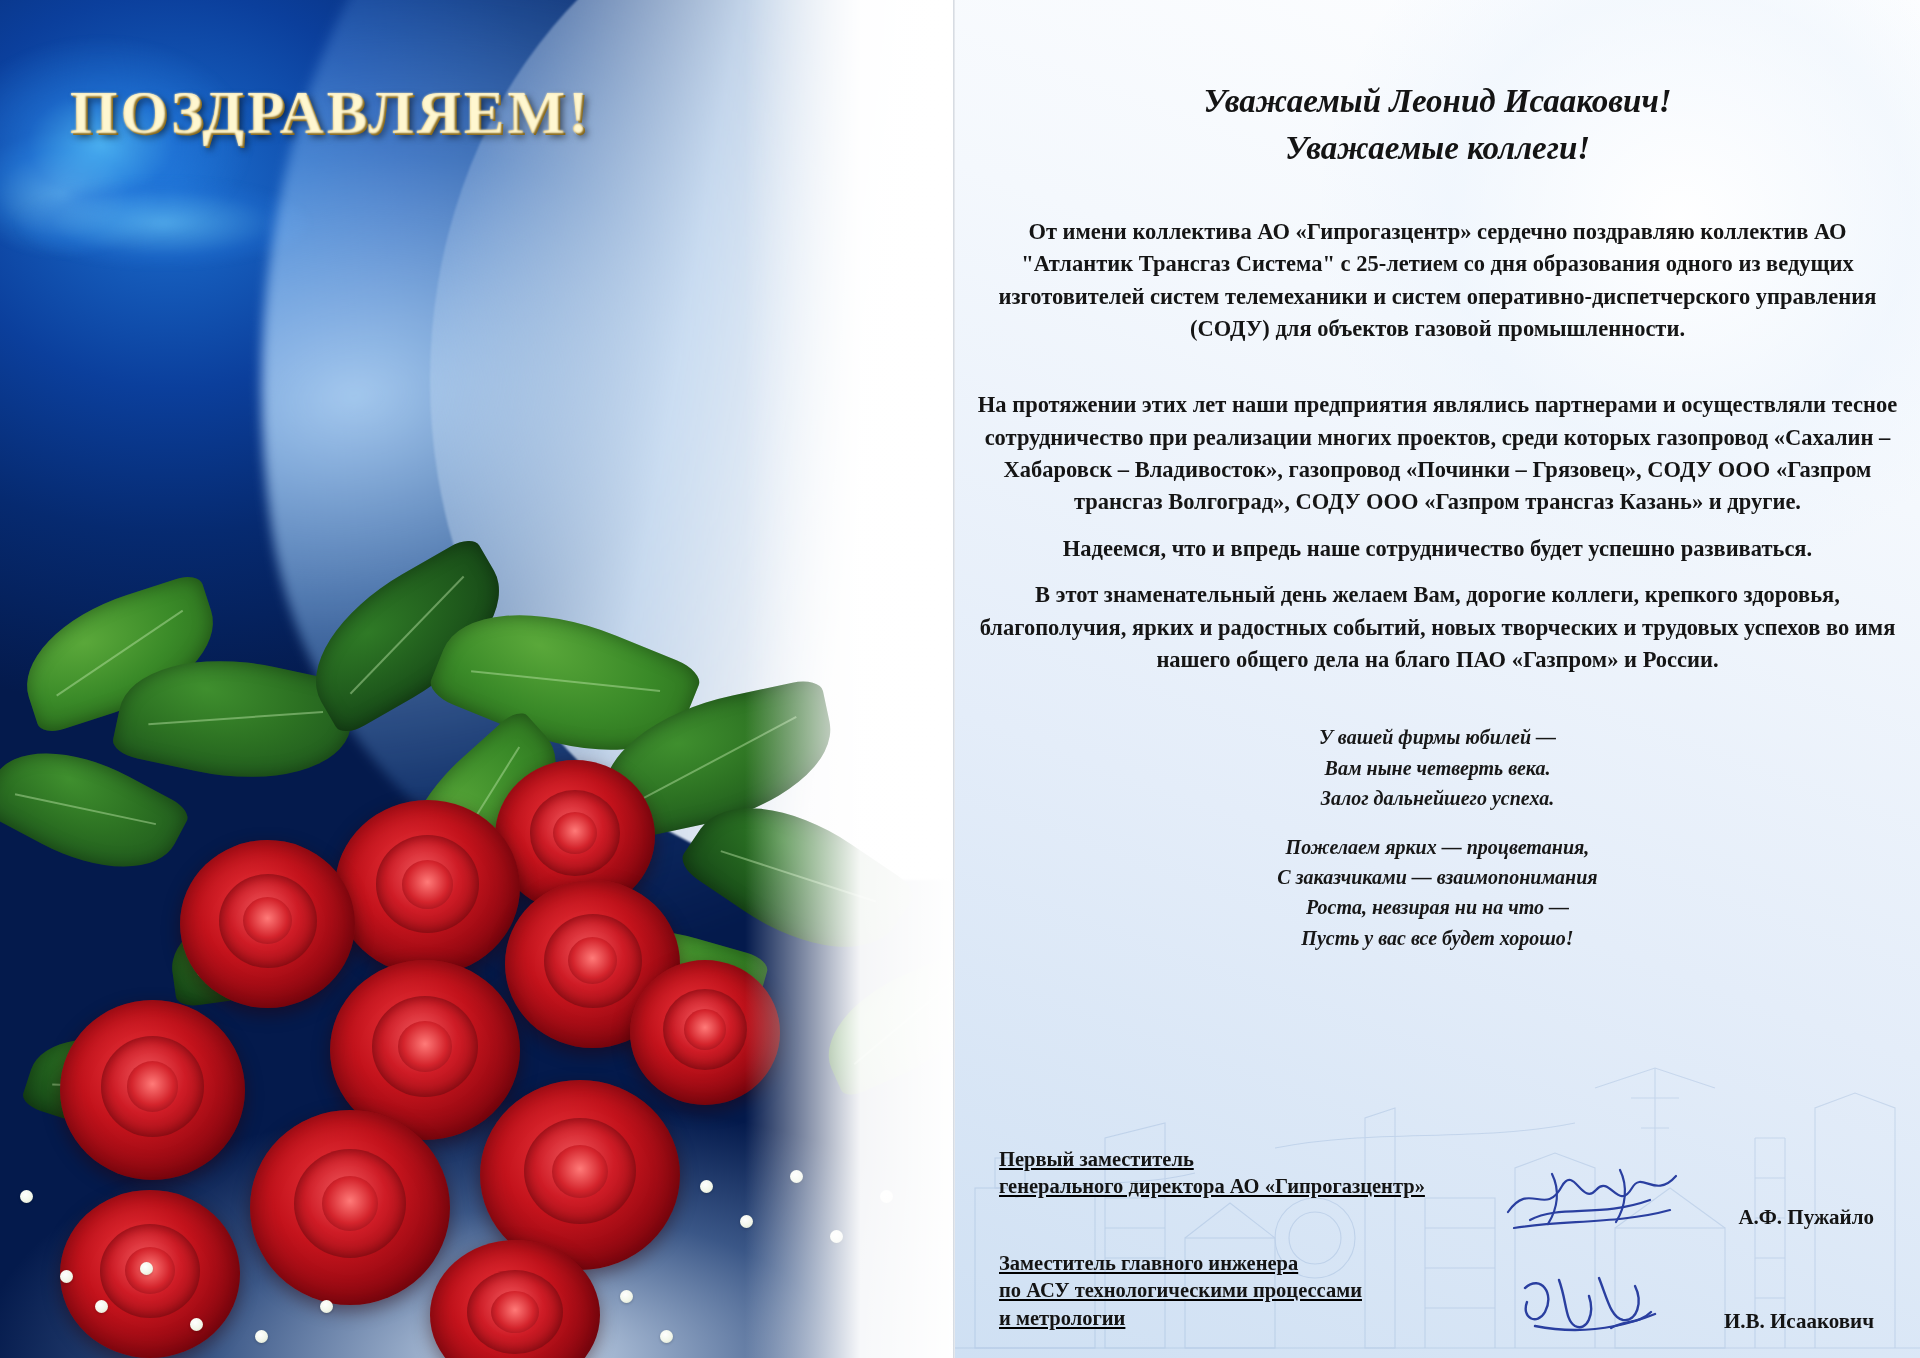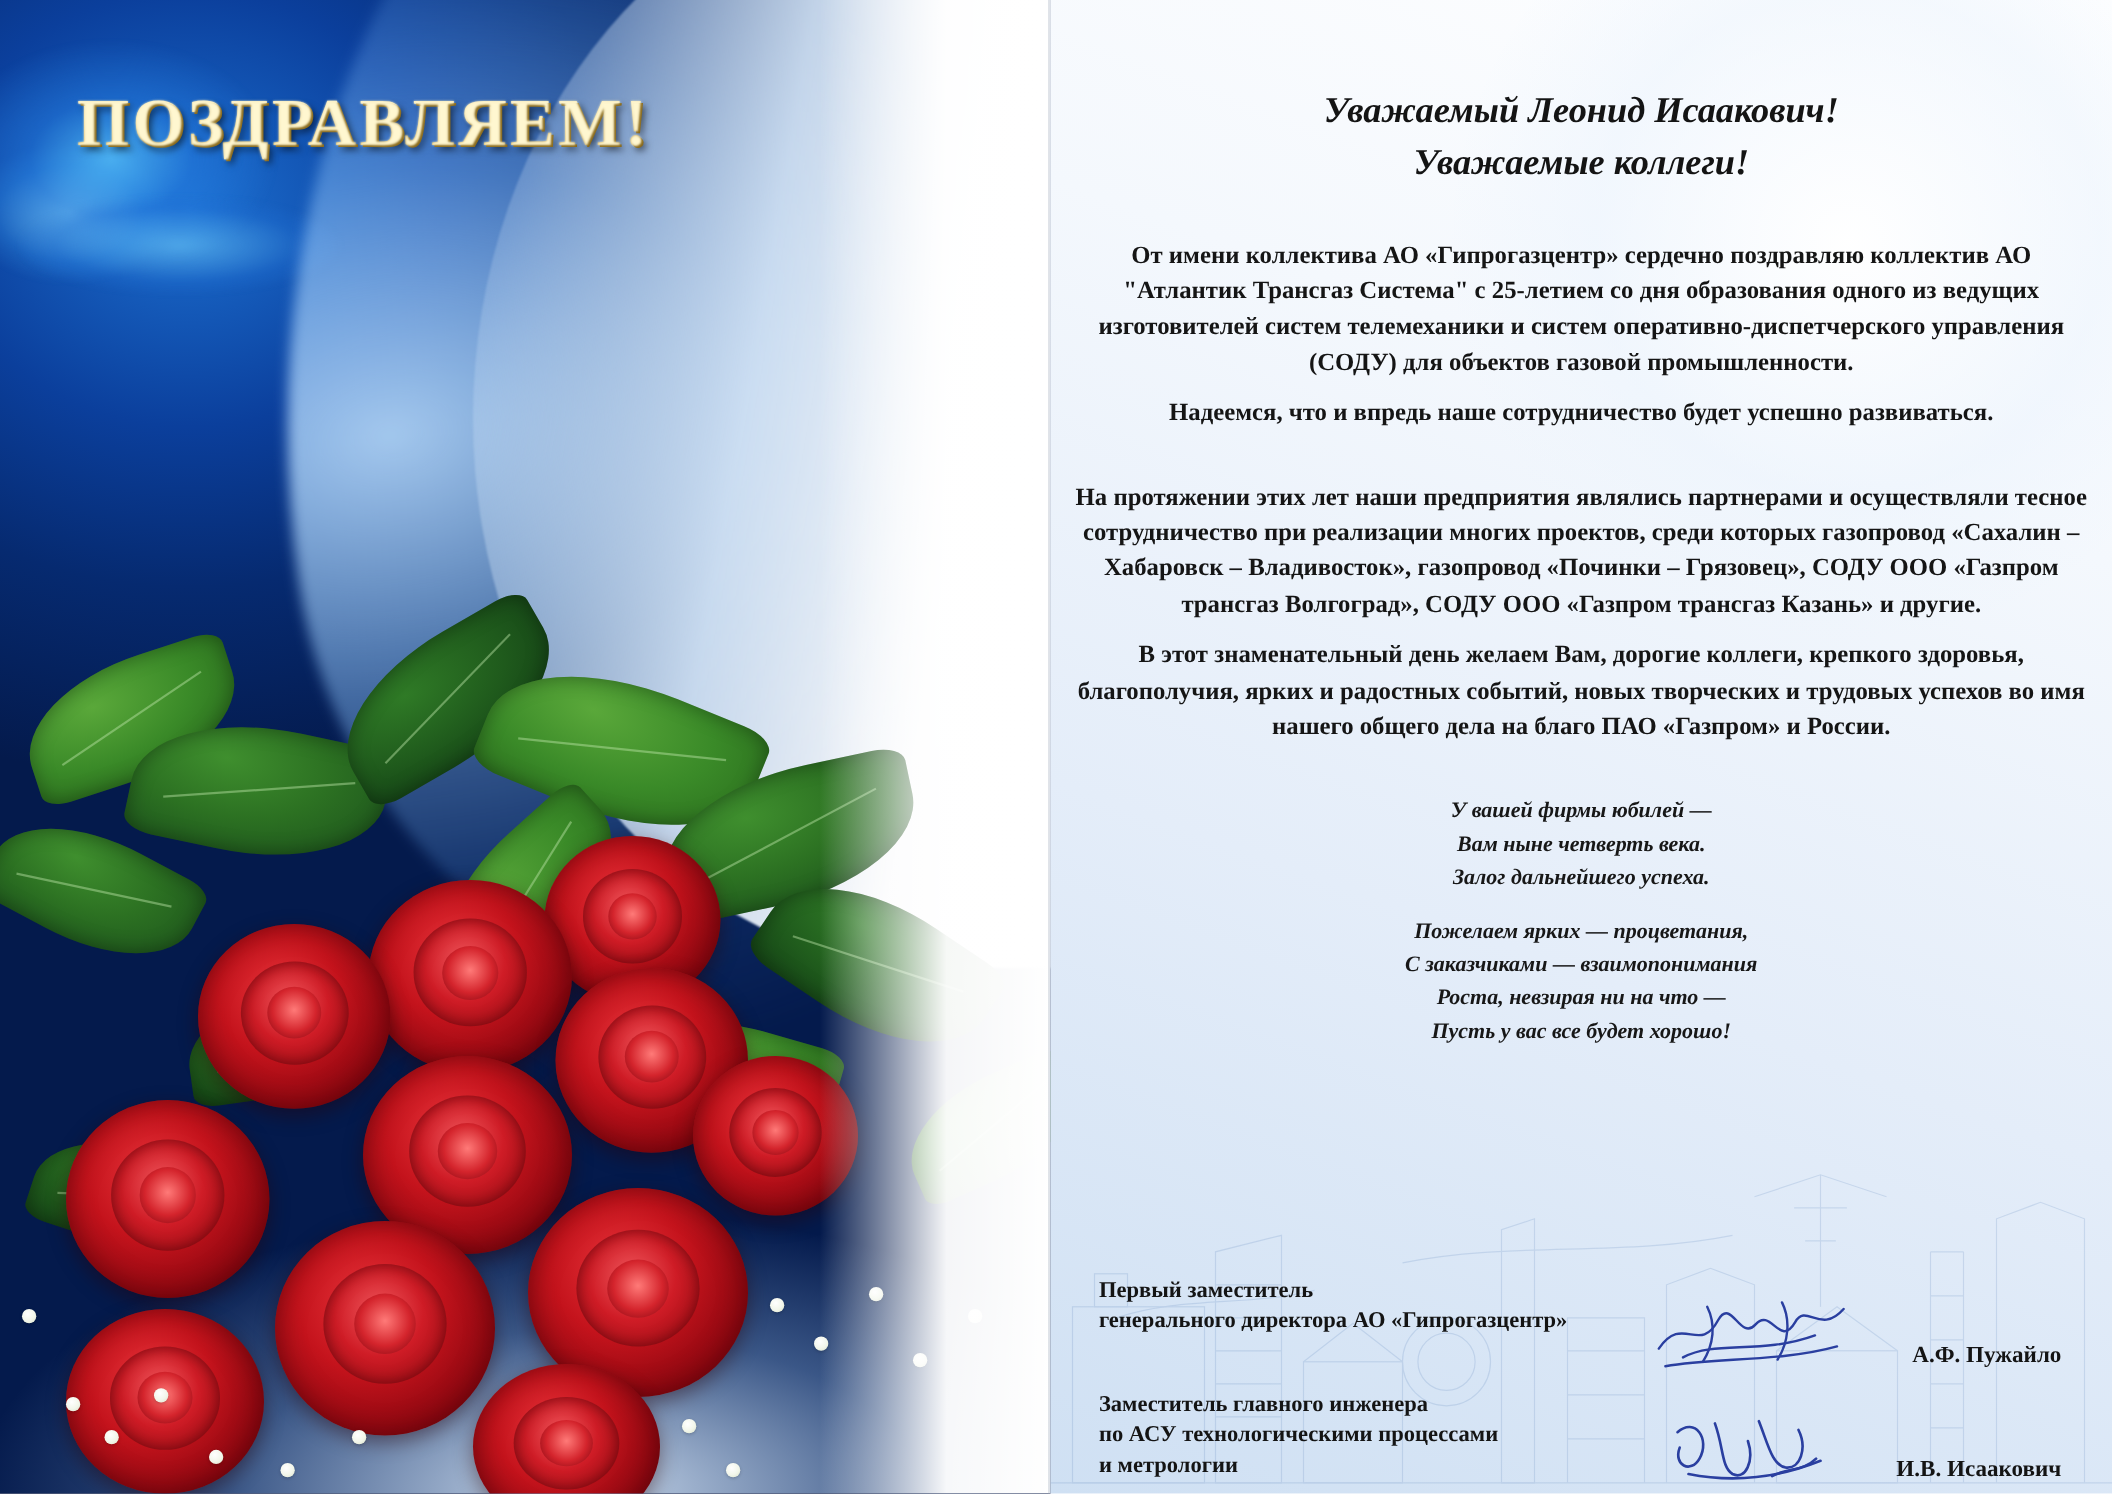--- a/index.html
+++ b/index.html
@@ -261,21 +261,22 @@
     line-height: 1.52;
     color: #171717;
   }
   .poem .stanza + .stanza { margin-top: 18px; }
 
   
   .sign-block {
     position: absolute;
     left: 44px;
     right: 40px;
-    bottom: 8px;
+    bottom: 22px;
+    text-decoration: underline;
   }
   .sign-row {
     position: relative;
     min-height: 86px;
   }
   .sign-text {
     font-family: "Liberation Serif", serif;
     font-weight: bold;
     font-size: 20.5px;
     line-height: 1.34;
@@ -388,22 +389,22 @@
     </svg>
 
     <div class="content">
 
       <div class="salutation">
         <div>Уважаемый Леонид Исаакович!</div>
         <div>Уважаемые коллеги!</div>
       </div>
 
       <div class="para">От имени коллектива АО «Гипрогазцентр» сердечно поздравляю коллектив АО "Атлантик Трансгаз Система" с 25-летием со дня образования одного из ведущих изготовителей систем телемеханики и систем оперативно-диспетчерского управления (СОДУ) для объектов газовой промышленности.</div>
+      <div class="para">На протяжении этих лет наши предприятия являлись партнерами и осуществляли тесное сотрудничество при реализации многих проектов, среди которых газопровод «Сахалин – Хабаровск – Владивосток», газопровод «Починки – Грязовец», СОДУ ООО «Газпром трансгаз Волгоград», СОДУ ООО «Газпром трансгаз Казань» и другие.</div>
       <div class="para tight">Надеемся, что и впредь наше сотрудничество будет успешно развиваться.</div>
-      <div class="para">На протяжении этих лет наши предприятия являлись партнерами и осуществляли тесное сотрудничество при реализации многих проектов, среди которых газопровод «Сахалин – Хабаровск – Владивосток», газопровод «Починки – Грязовец», СОДУ ООО «Газпром трансгаз Волгоград», СОДУ ООО «Газпром трансгаз Казань» и другие.</div>
       <div class="para tight">В этот знаменательный день желаем Вам, дорогие коллеги, крепкого здоровья, благополучия, ярких и радостных событий, новых творческих и трудовых успехов во имя нашего общего дела на благо ПАО «Газпром» и России.</div>
 
       <div class="poem">
         <div class="stanza">
           <div>У вашей фирмы юбилей —</div>
           <div>Вам ныне четверть века.</div>
           <div>Залог дальнейшего успеха.</div>
         </div>
         <div class="stanza">
           <div>Пожелаем ярких — процветания,</div>

